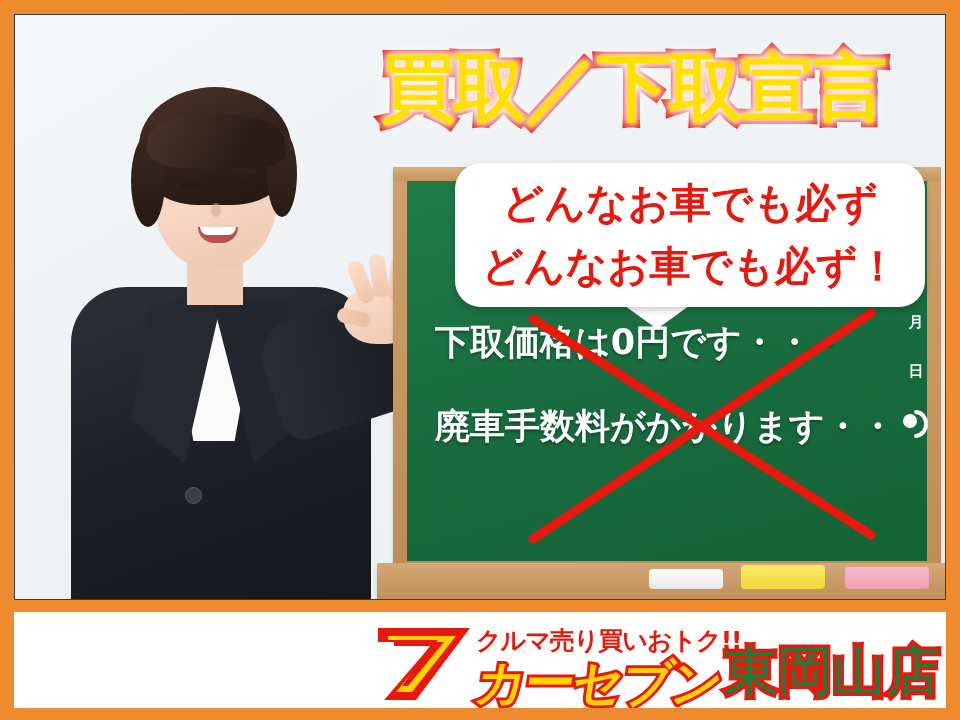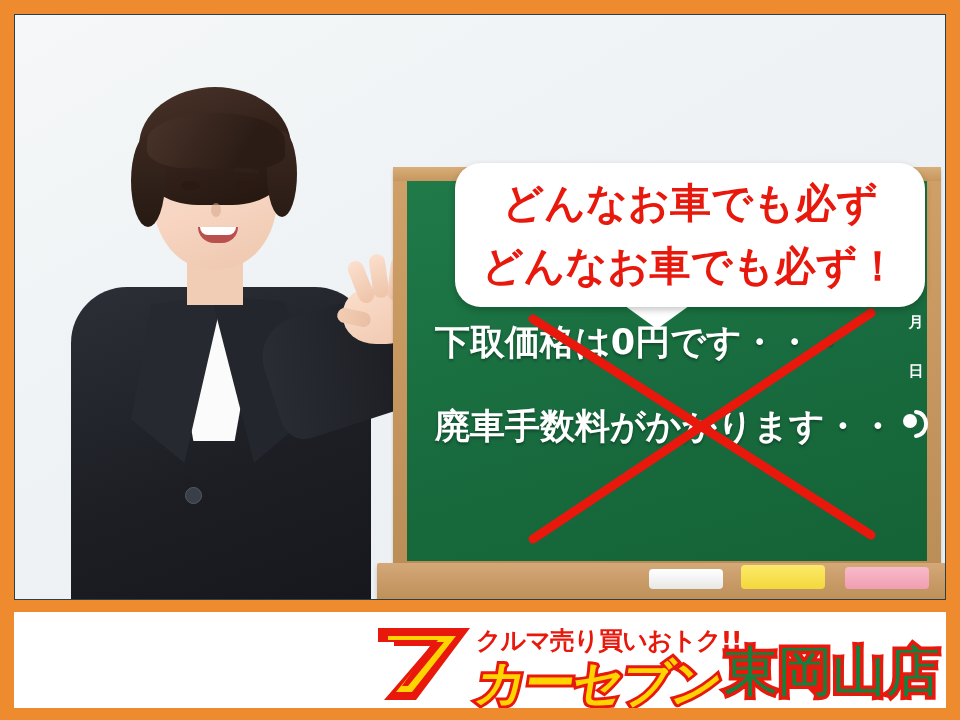--- a/index.html
+++ b/index.html
@@ -151,20 +151,21 @@
       <div class="w-hair"></div>
       <div class="w-fringe"></div>
       <div class="w-brow l"></div>
       <div class="w-brow r"></div>
       <div class="w-eye l"></div>
       <div class="w-eye r"></div>
       <div class="w-nose"></div>
       <div class="w-mouth"></div>
     </div>
 
+    <div class="headline">買取／下取宣言</div>
 
     <div class="board-wrap">
       <div class="board-frame"></div>
       <div class="board"></div>
       <div class="board-ledge">
         <div class="chalk white"></div>
         <div class="chalk yellow"></div>
         <div class="chalk pink"></div>
 
       </div>

